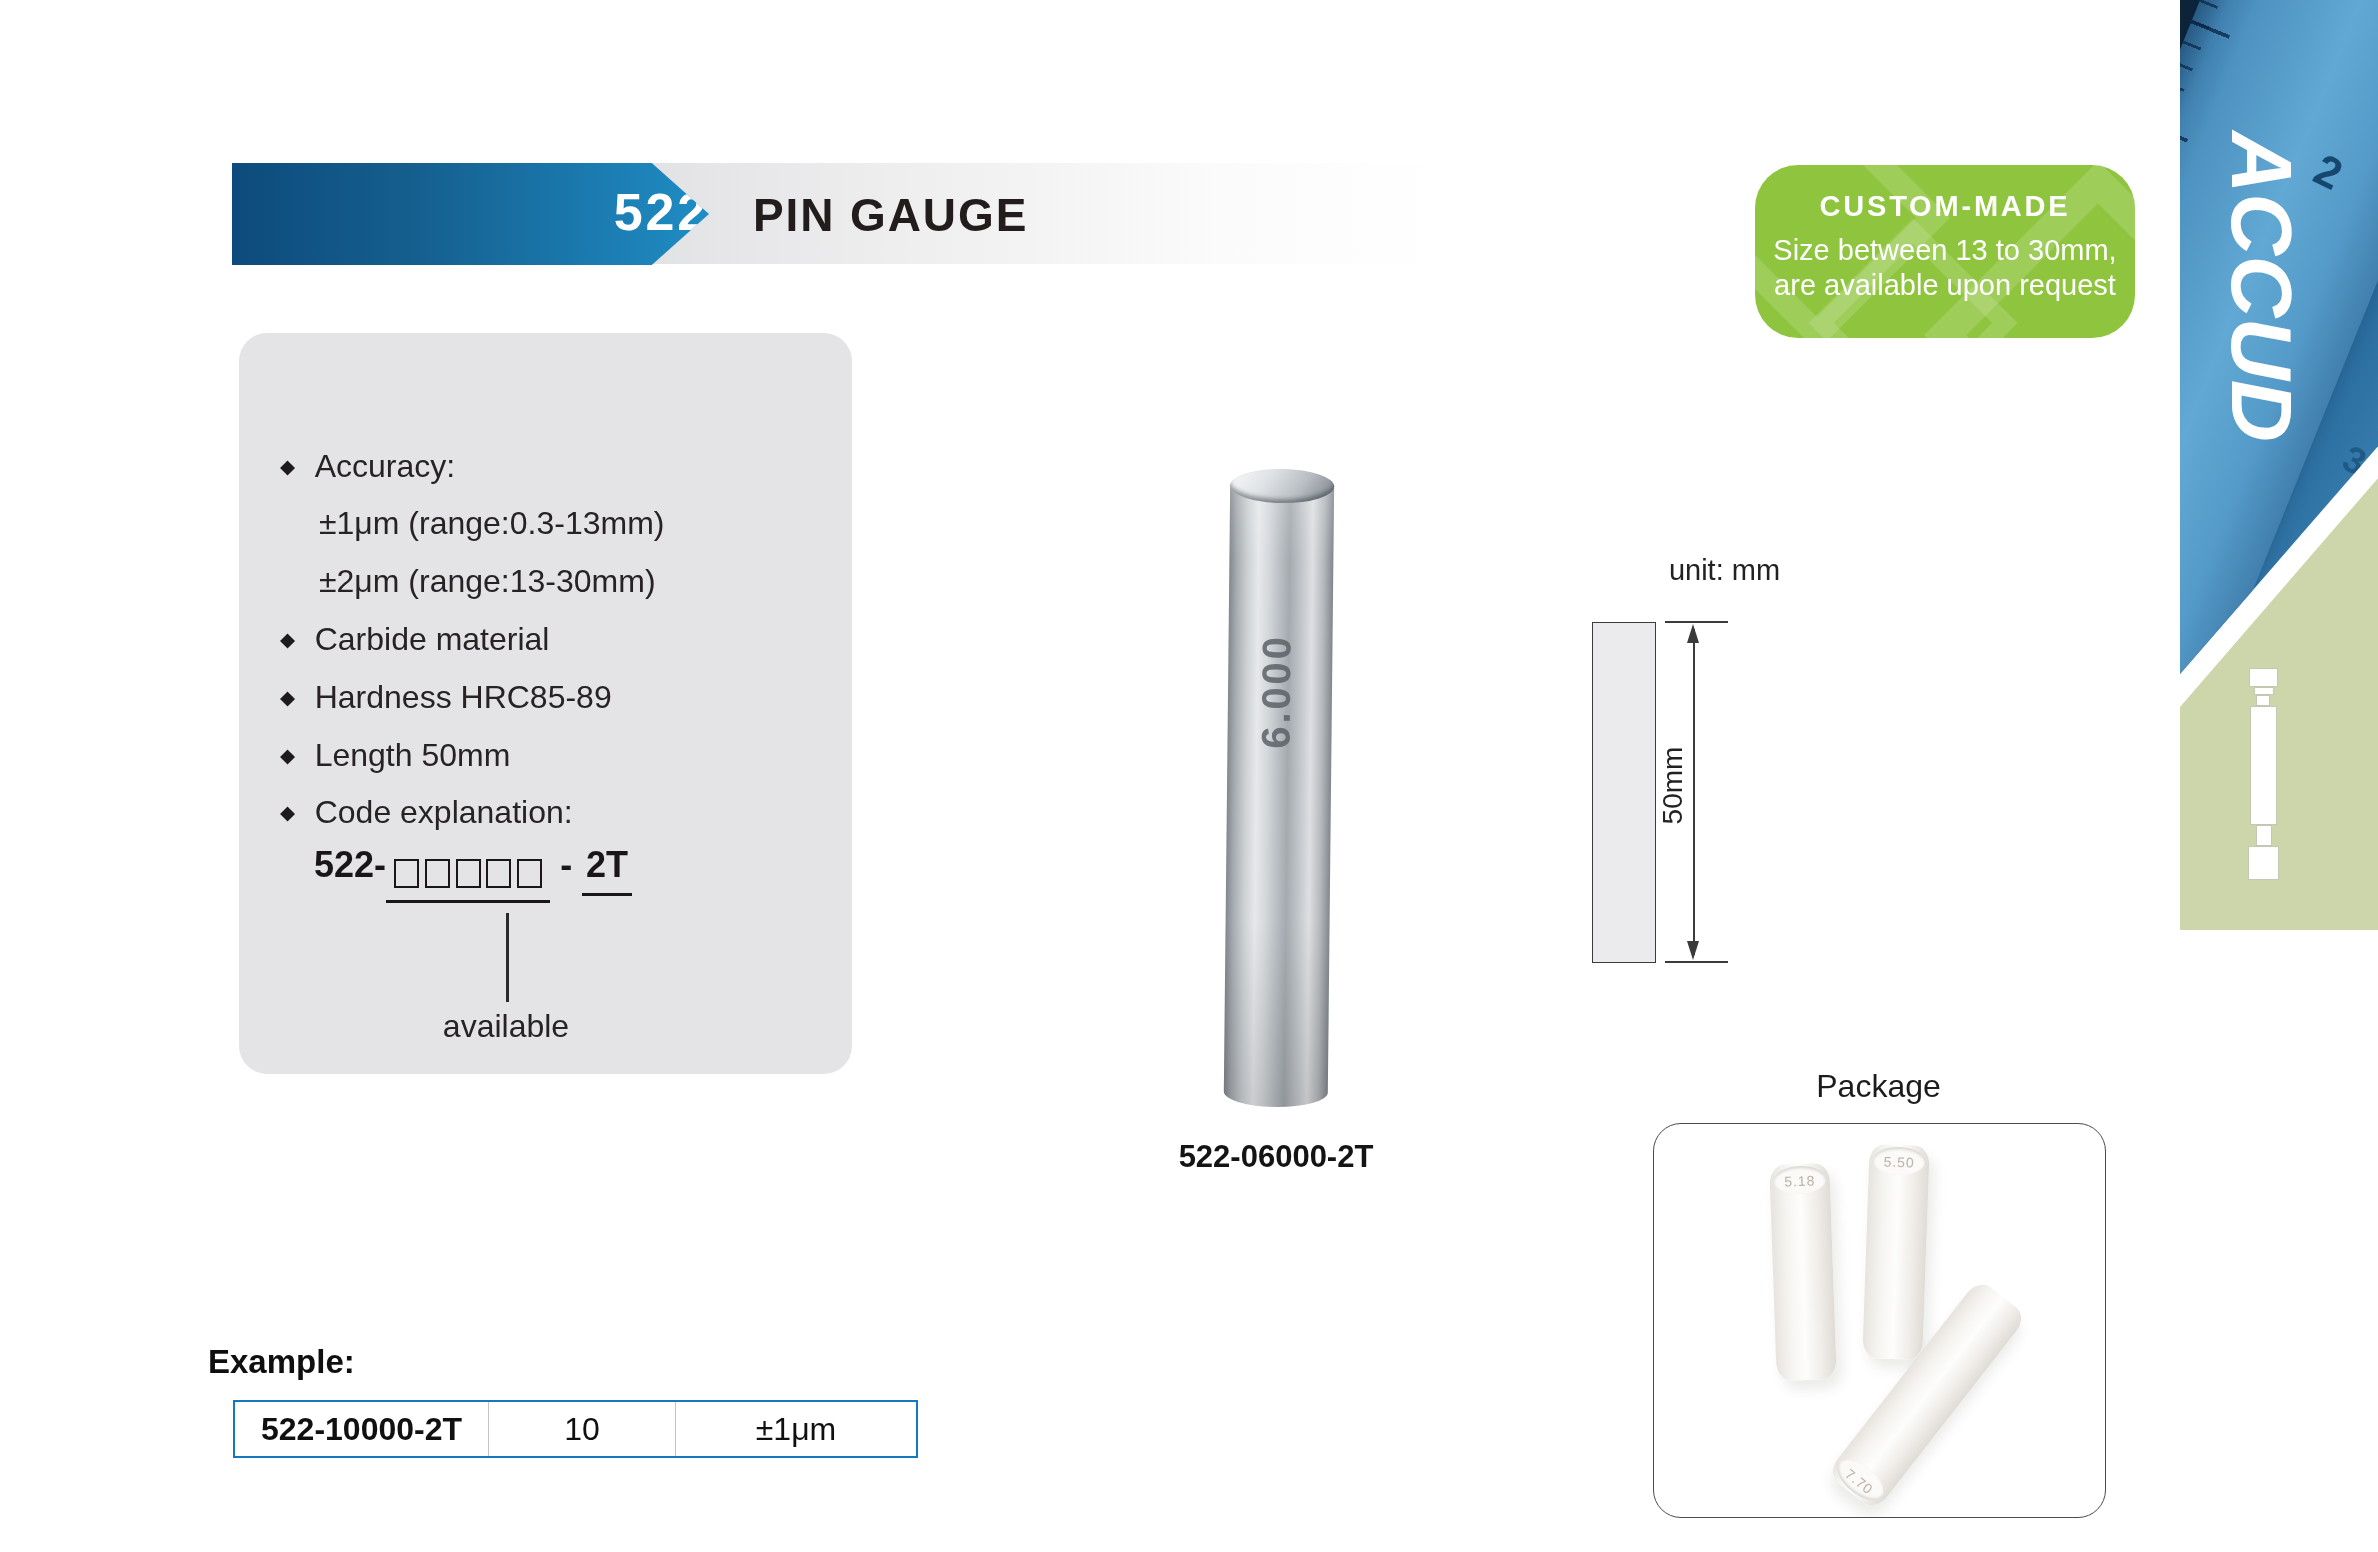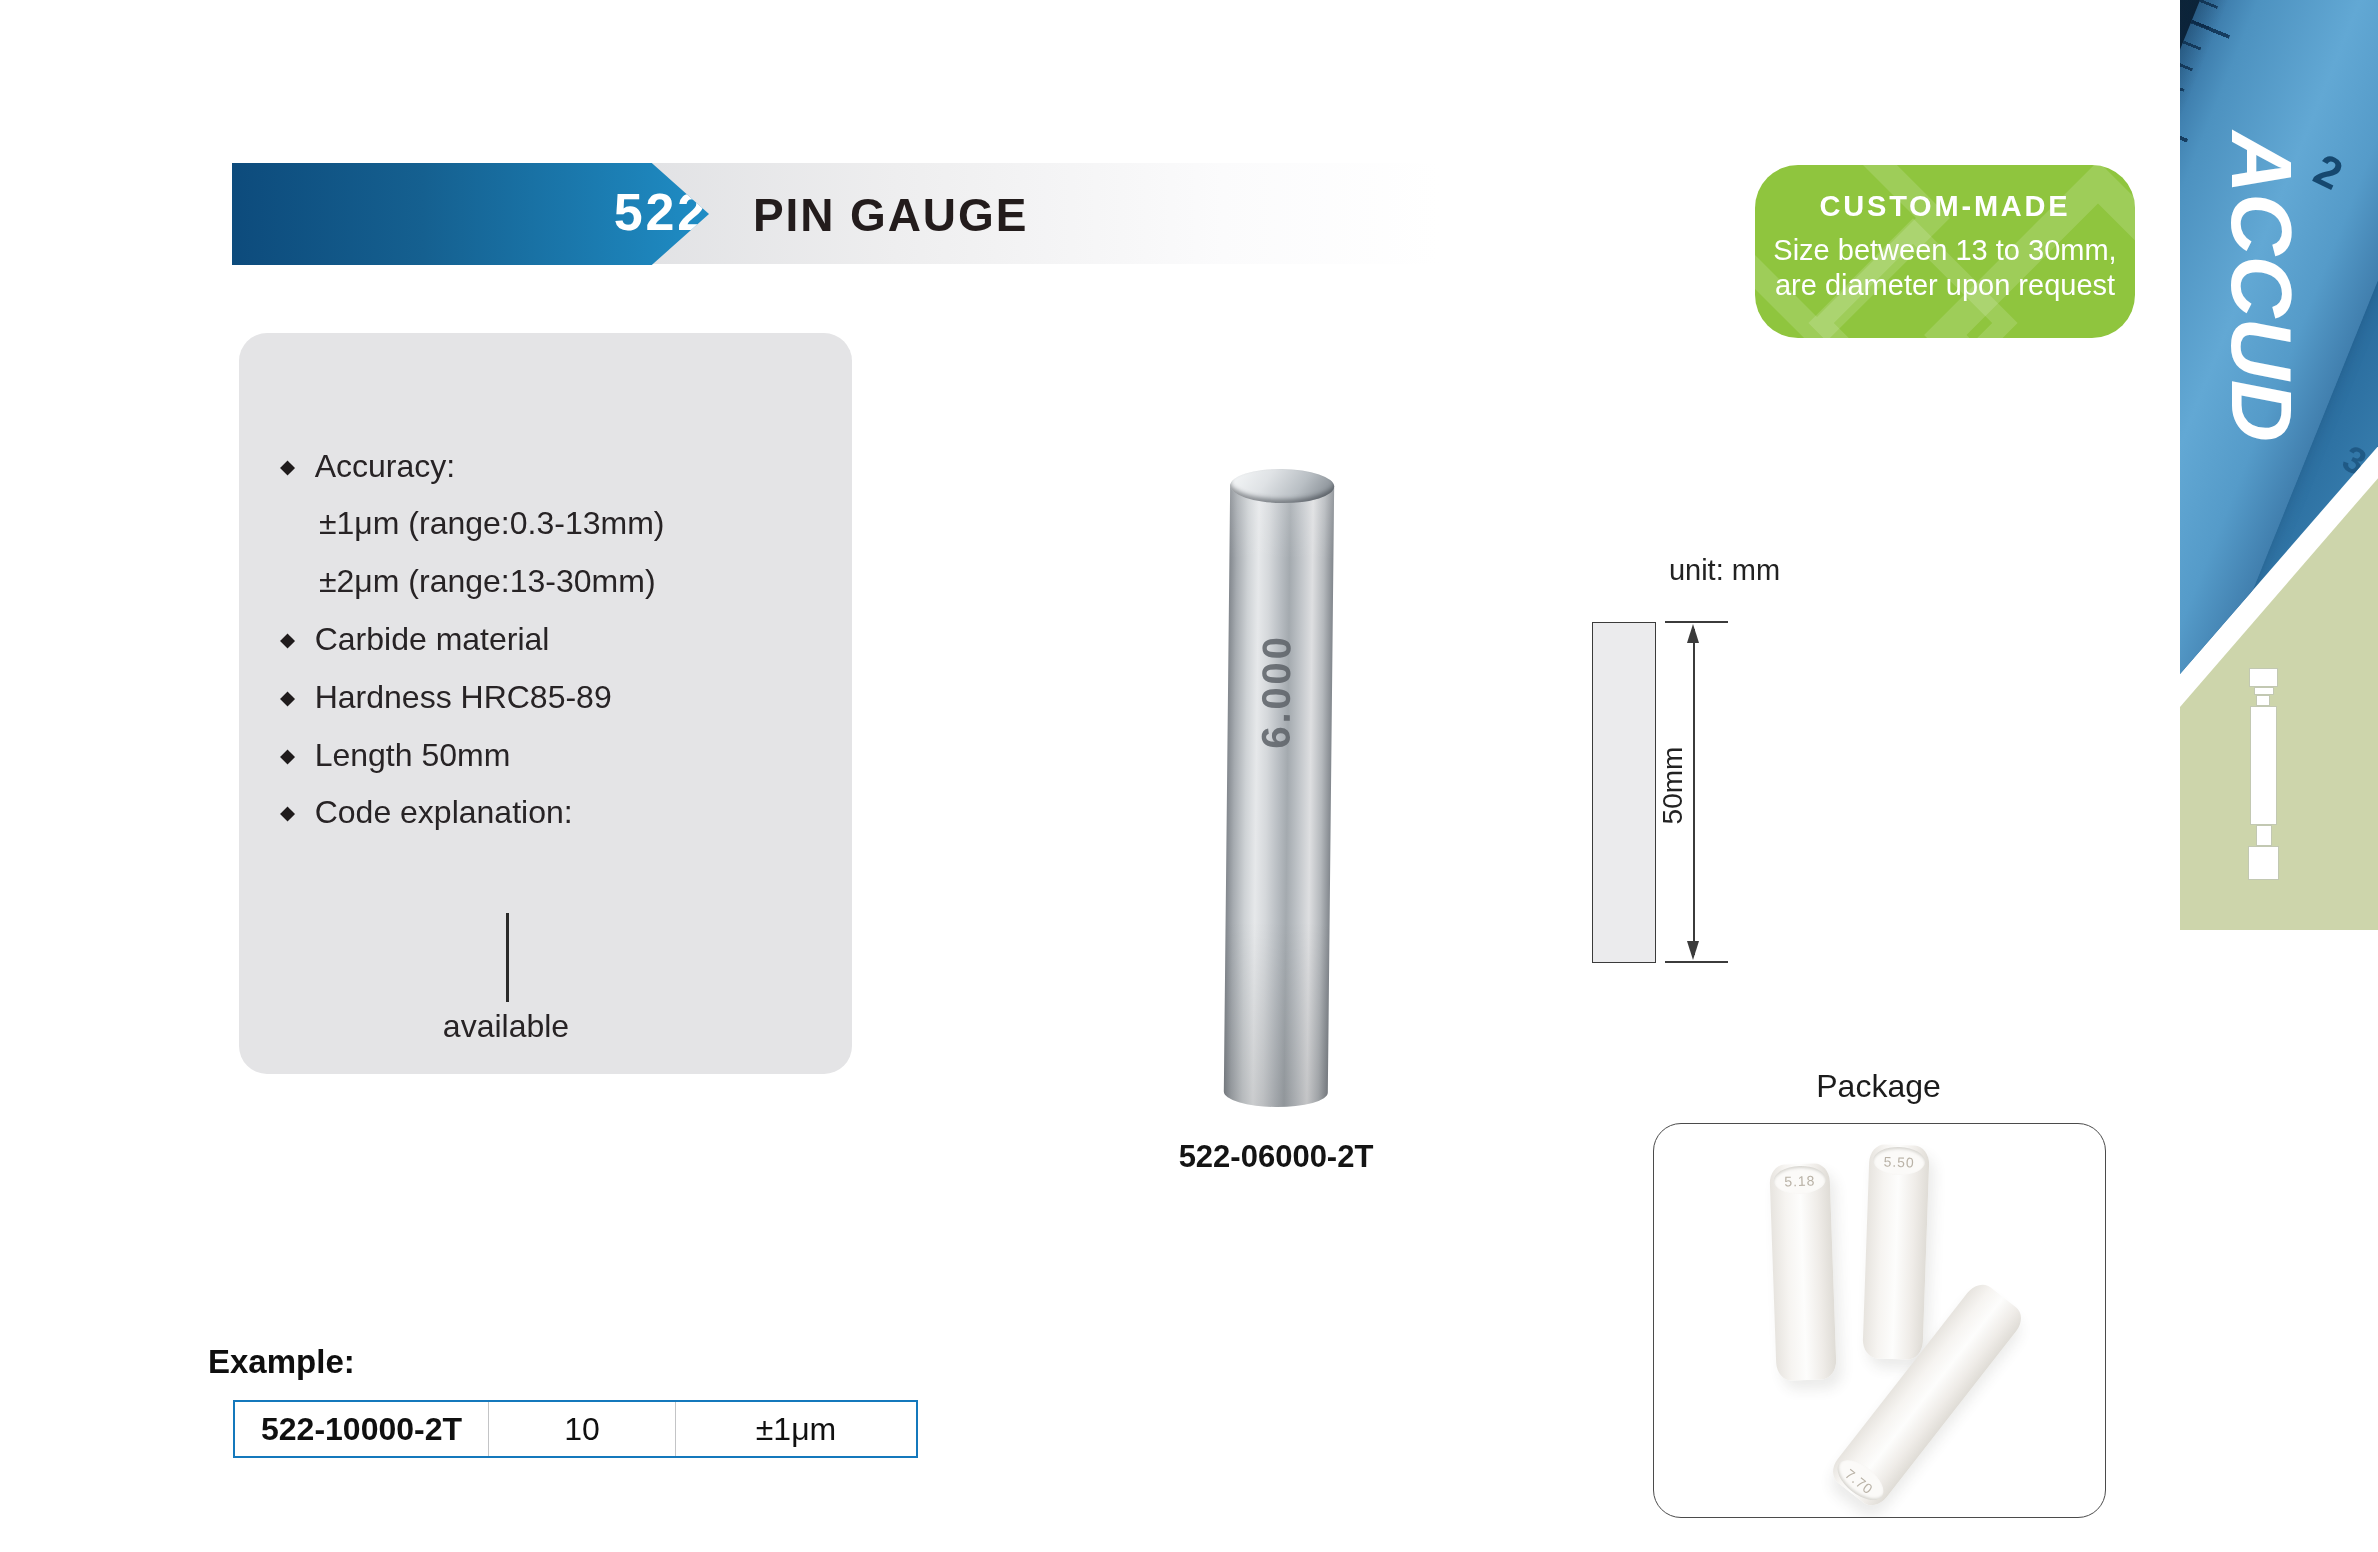--- a/index.html
+++ b/index.html
@@ -167,32 +167,37 @@
     <span>522</span>
   </div>
   <div class="banner-title">PIN GAUGE</div>
 
   <div class="custom-box">
     <div class="pat pat1"></div>
     <div class="pat pat2"></div>
     <div class="pat pat3"></div>
     <div class="custom-title">CUSTOM-MADE</div>
     <div class="custom-line first">Size between 13 to 30mm,</div>
-    <div class="custom-line">are diameter upon request</div>
+    <div class="custom-line">are available upon request</div>
   </div>
 
   <div class="features">
     <div class="fline" style="top:115px"><span class="diamond">◆</span><span>Accuracy:</span></div>
     <div class="fline indent" style="top:172px"><span>±1μm (range:0.3-13mm)</span></div>
     <div class="fline indent" style="top:230px"><span>±2μm (range:13-30mm)</span></div>
     <div class="fline" style="top:288px"><span class="diamond">◆</span><span>Carbide material</span></div>
     <div class="fline" style="top:346px"><span class="diamond">◆</span><span>Hardness HRC85-89</span></div>
     <div class="fline" style="top:404px"><span class="diamond">◆</span><span>Length 50mm</span></div>
     <div class="fline" style="top:461px"><span class="diamond">◆</span><span>Code explanation:</span></div>
 
+    <div class="code-line">
+      <span class="code-prefix">522-</span><span class="code-boxes"><span class="code-box"></span><span class="code-box"></span><span class="code-box"></span><span class="code-box"></span><span class="code-box"></span></span>
+      <span class="code-dash">-</span>
+      <span class="code-suffix">2T</span>
+    </div>
     <div class="code-vline"></div>
     <div class="code-callout">available</div>
   </div>
 
   <div class="pin-photo">
     <div class="pin-body">
       <div class="pin-shade"></div>
     </div>
     <div class="pin-top"></div>
     <div class="pin-marking">6.000</div>

